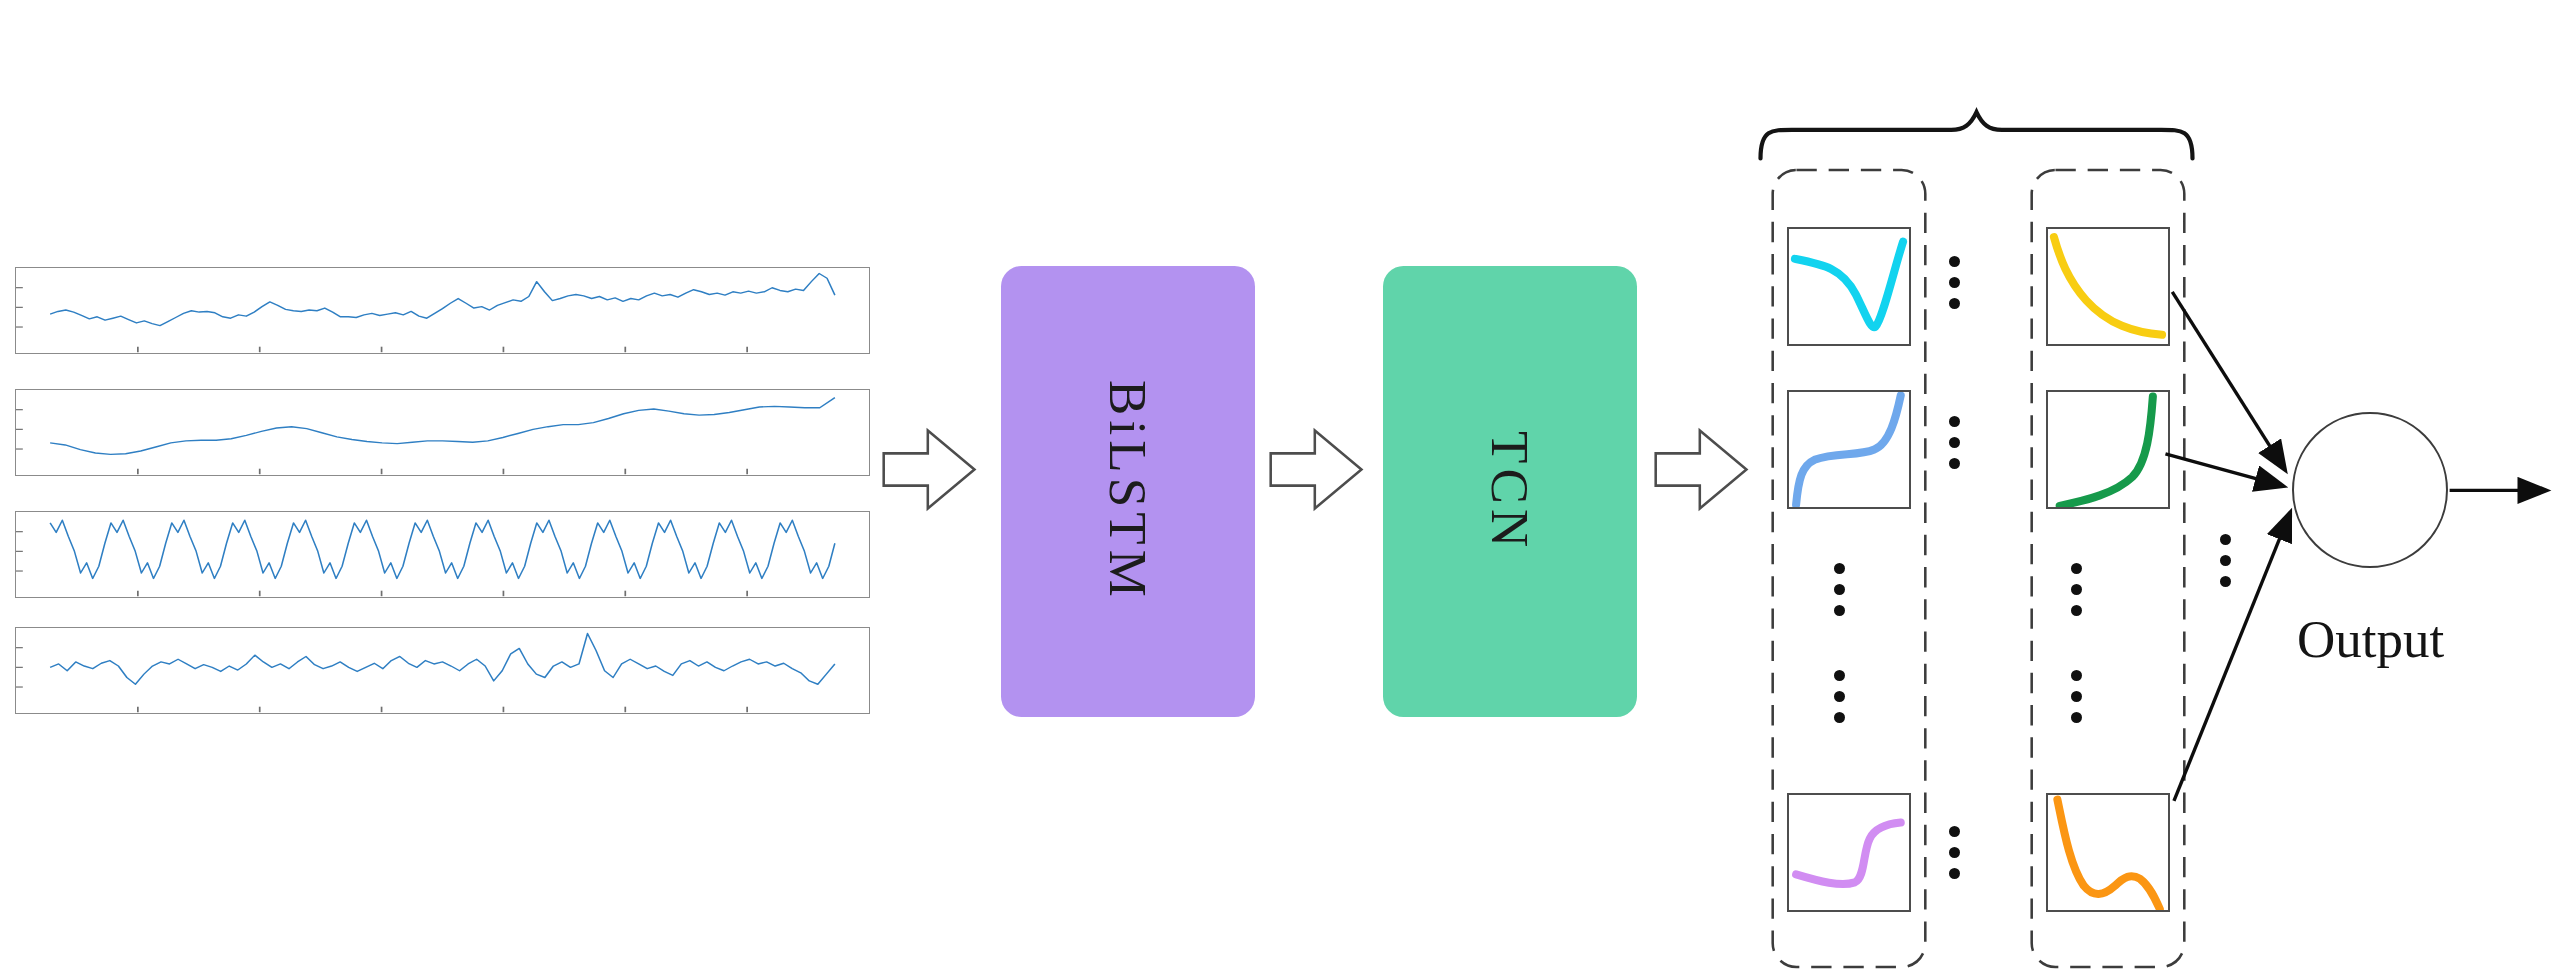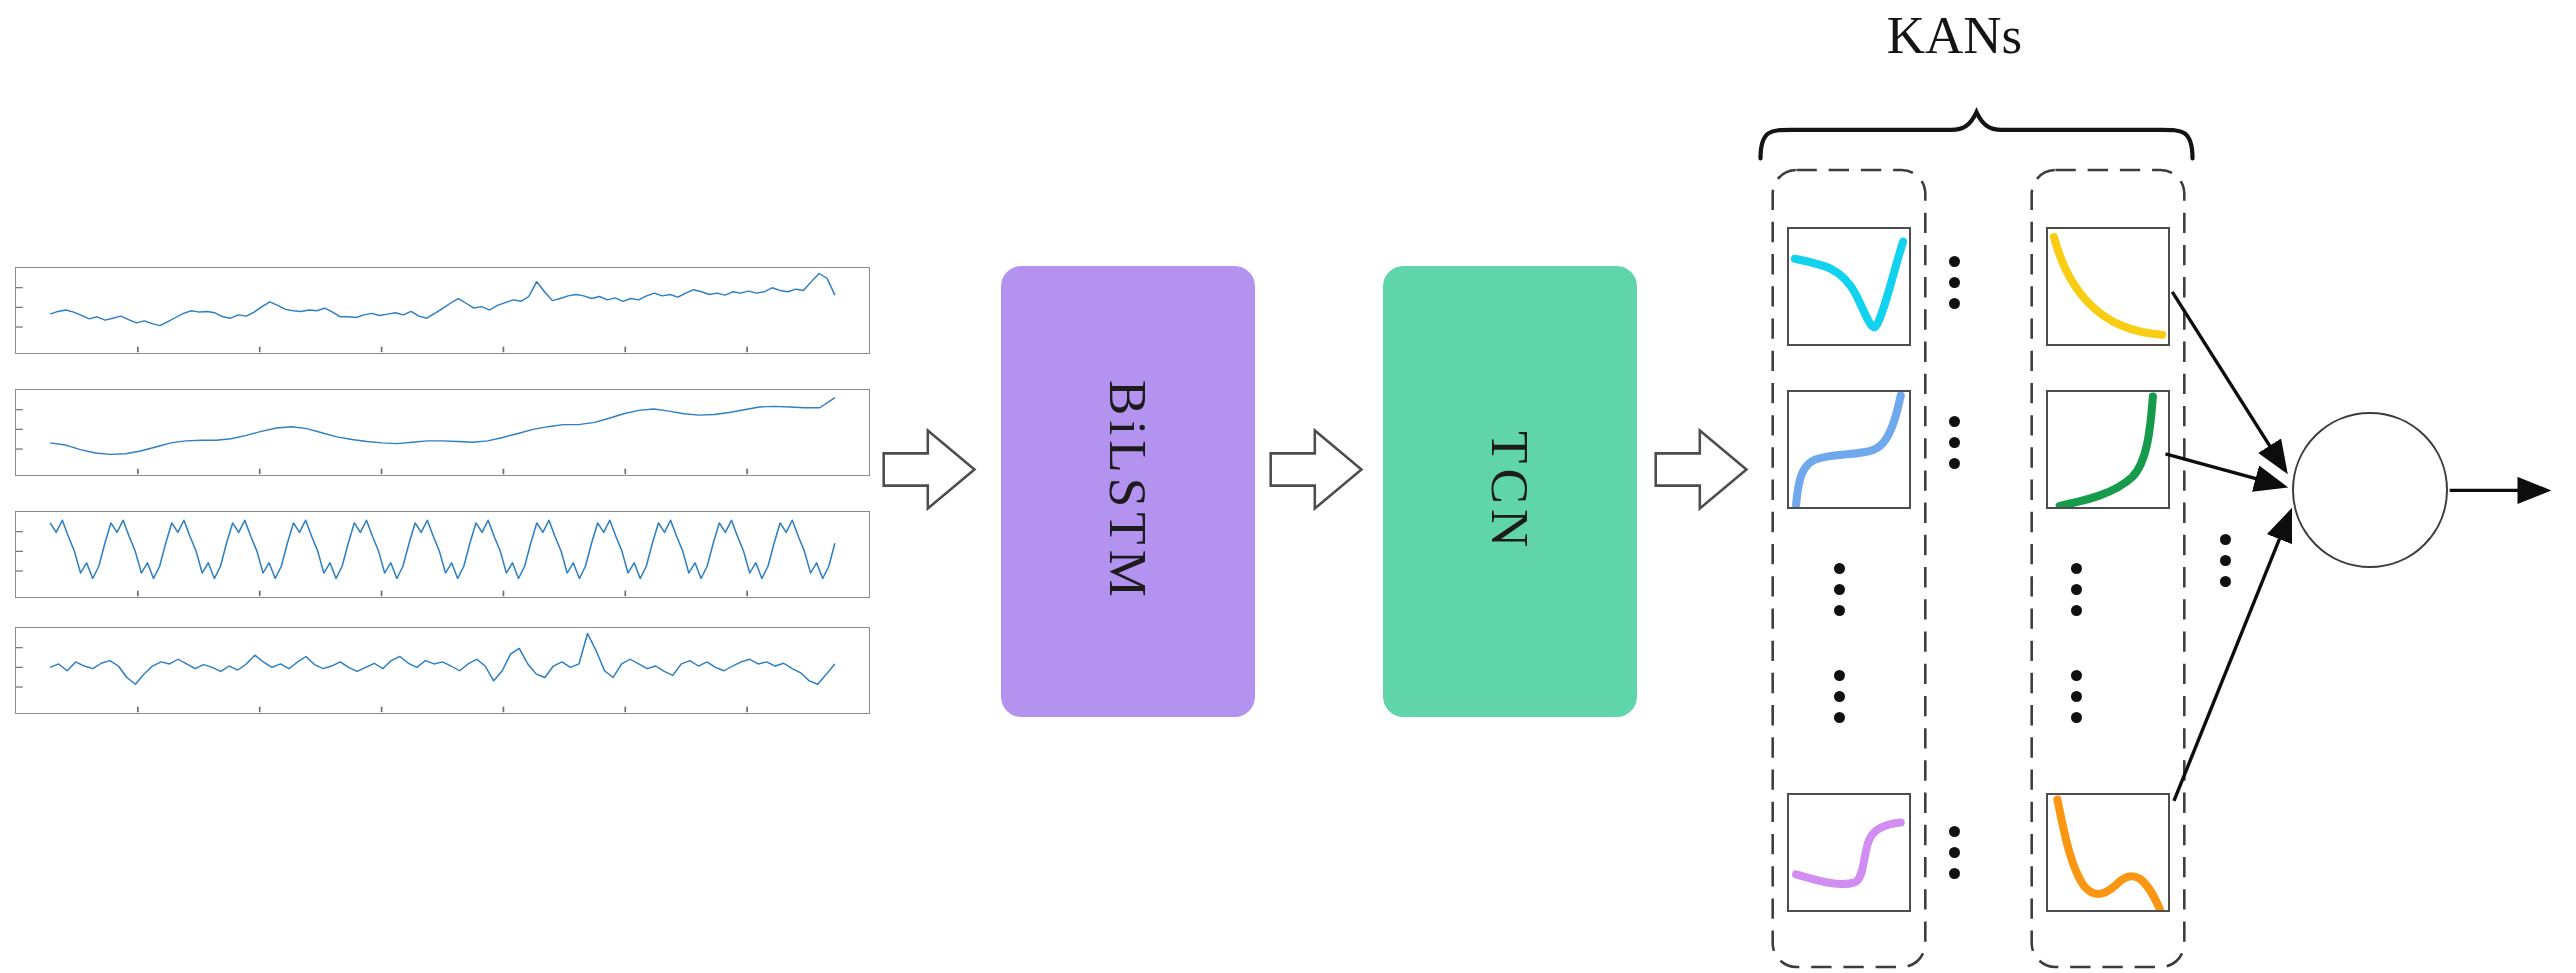--- a/index.html
+++ b/index.html
@@ -108,21 +108,20 @@
       <polygon points="2,38 54,38 54,11 109,57 54,103 54,76 2,76" fill="#ffffff" stroke="#4d4d4d" stroke-width="3"></polygon>
     </svg>
 
   <div class="block" id="bilstm" style="left: 1001px; background: rgb(179, 146, 240);">
       <span>BiLSTM</span>
     </div>
   <div class="block" id="tcn" style="left: 1383px; background: rgb(96, 212, 170);">
       <span>TCN</span>
     </div>
 
-  <div class="caption" style="left:1802px;top:5.1px;width:305px;">KANs</div>
   <svg class="abs" style="left:1757px;top:107px;width:439px;height:54px" viewBox="0 0 518 64">
     <path d="M3,61 C3,27 16,27 40,27 L229,27 C244,27 252,21 259,6 C266,21 274,27 289,27 L478,27 C502,27 515,27 515,61" fill="none" stroke="#141414" stroke-width="5" stroke-linecap="round"></path>
   </svg>
 
   <svg class="dashcol" style="left:1771px" viewBox="0 0 184 944">
       <rect x="2" y="2" width="180" height="940" rx="28" fill="none" stroke="#3c3c3c" stroke-width="3" stroke-dasharray="24 14"></rect>
     </svg>
   <svg class="dashcol" style="left:2030px" viewBox="0 0 184 944">
       <rect x="2" y="2" width="180" height="940" rx="28" fill="none" stroke="#3c3c3c" stroke-width="3" stroke-dasharray="24 14"></rect>
     </svg>
@@ -193,20 +192,21 @@
       <i></i>
       <i></i>
     </div>
   <div class="vdots" style="left:2219px;top:529px">
       <i></i>
       <i></i>
       <i></i>
     </div>
 
   <div id="output-node"></div>
+  <div class="caption" style="left:2252px;top:609px;width:237px;">Output</div>
 
   <svg id="overlay" viewBox="0 0 3037 1148" width="2576" height="974">
     <defs>
       <marker id="ah" markerWidth="11" markerHeight="9" refX="8.5" refY="4" orient="auto" markerUnits="strokeWidth">
         <path d="M0,0 L10,4 L0,8 Z" fill="#0d0d0d"></path>
       </marker>
     </defs>
     <line x1="2561" y1="344" x2="2694" y2="554" stroke="#0d0d0d" stroke-width="4" marker-end="url(#ah)"></line>
     <line x1="2553" y1="535" x2="2692" y2="573" stroke="#0d0d0d" stroke-width="4" marker-end="url(#ah)"></line>
     <line x1="2563" y1="944" x2="2700" y2="604" stroke="#0d0d0d" stroke-width="4" marker-end="url(#ah)"></line>

